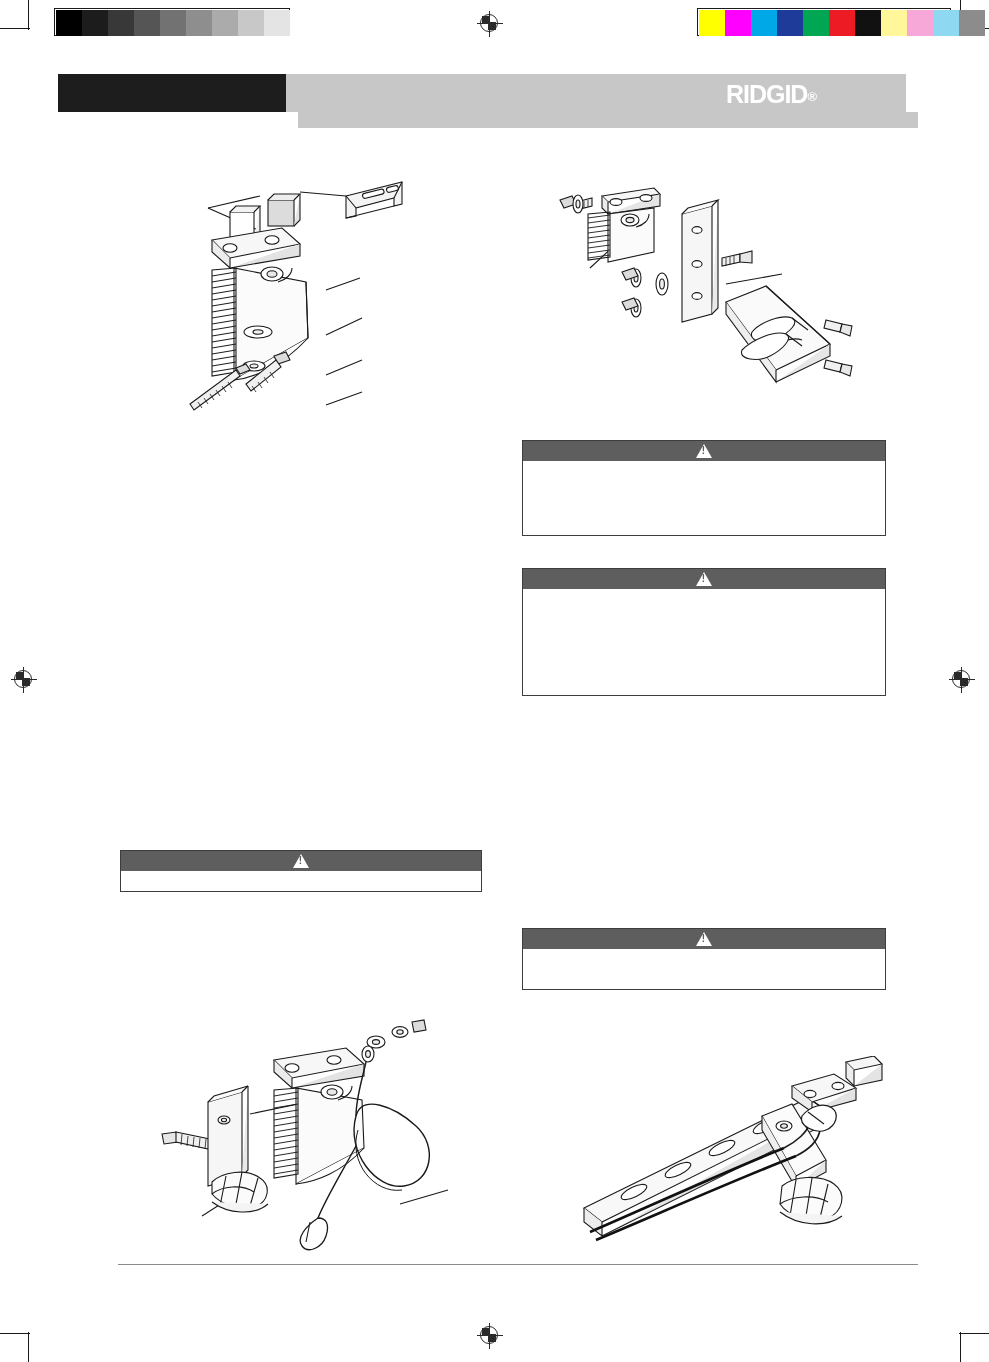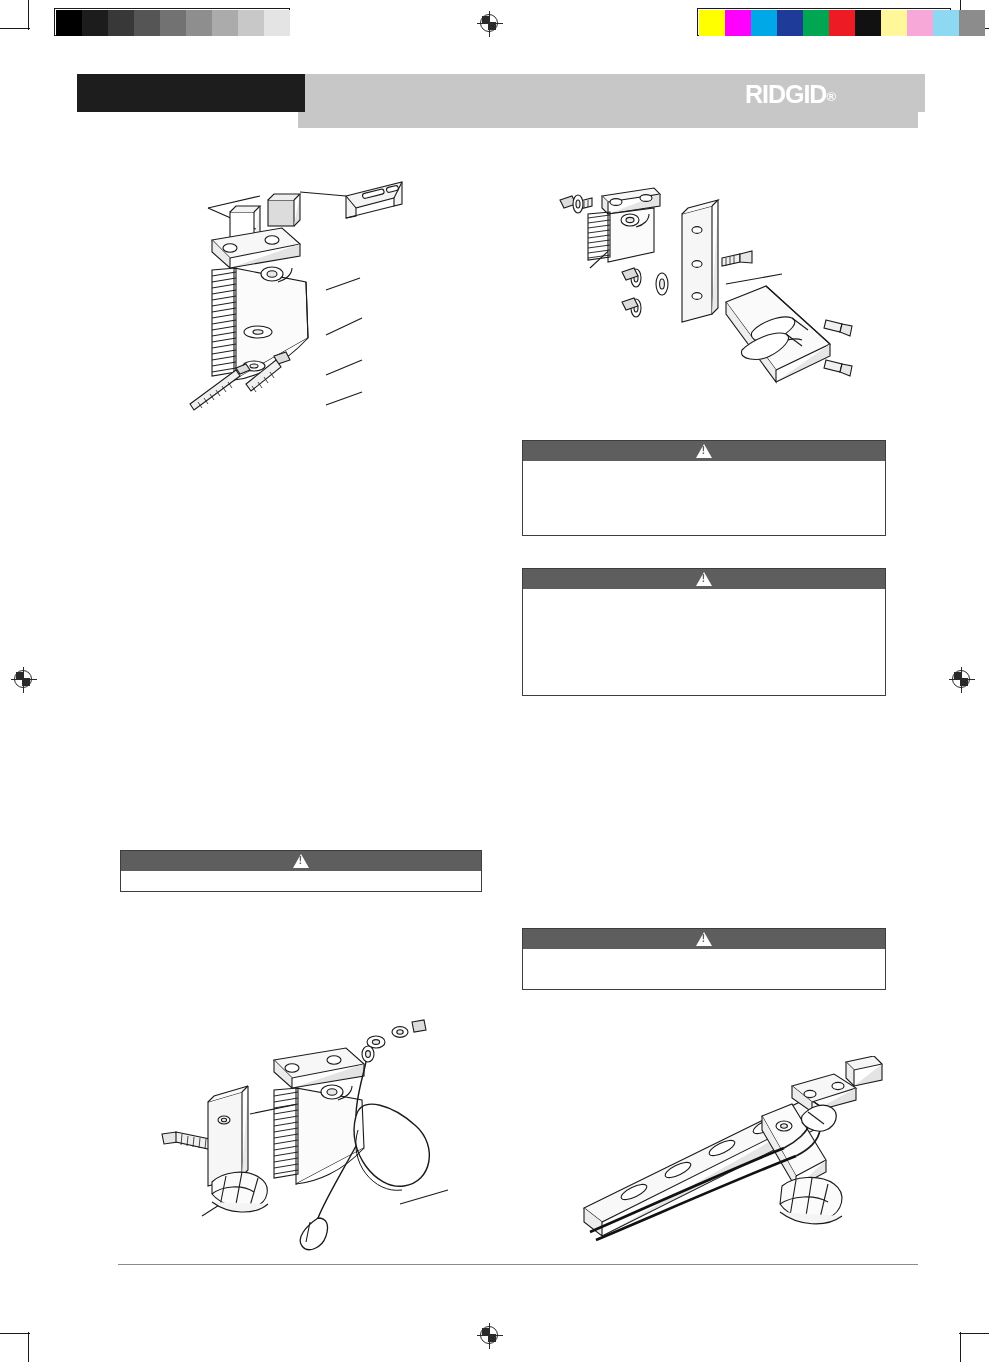--- a/index.html
+++ b/index.html
@@ -30,21 +30,21 @@
   .reg-target .q { position: absolute; background: #2a2a2a; width: 8px; height: 8px; }
   .reg-target .q1 { left: 1px; top: 1px; }
   .reg-target .q2 { right: 1px; bottom: 1px; }
 
   
   .bar-wrap { position: absolute; display: flex; }
   .bar-wrap .sw { width: 26px; height: 26px; }
   .bar-frame { position: absolute; border: 1px solid #1a1a1a; }
 
   
-  .header { position: absolute; left: 77px; top: 74px; width: 776px; height: 38px; }
+  .header { position: absolute; left: 58px; top: 74px; width: 776px; height: 38px; }
   .header .black-block { position: absolute; left: 0; top: 0; width: 228px; height: 38px; background: #1d1d1d; }
   .header .gray-block { position: absolute; left: 228px; top: 0; width: 620px; height: 38px; background: #c7c7c7; }
   .brand {
     position: absolute; right: 18px; top: 6px;
     font-weight: bold; font-size: 25px; letter-spacing: -1px;
     color: #ffffff;
     -webkit-text-stroke: 0px;
     font-family: "Liberation Sans", sans-serif;
   }
   .brand .dot { font-size: 13px; vertical-align: middle; }

